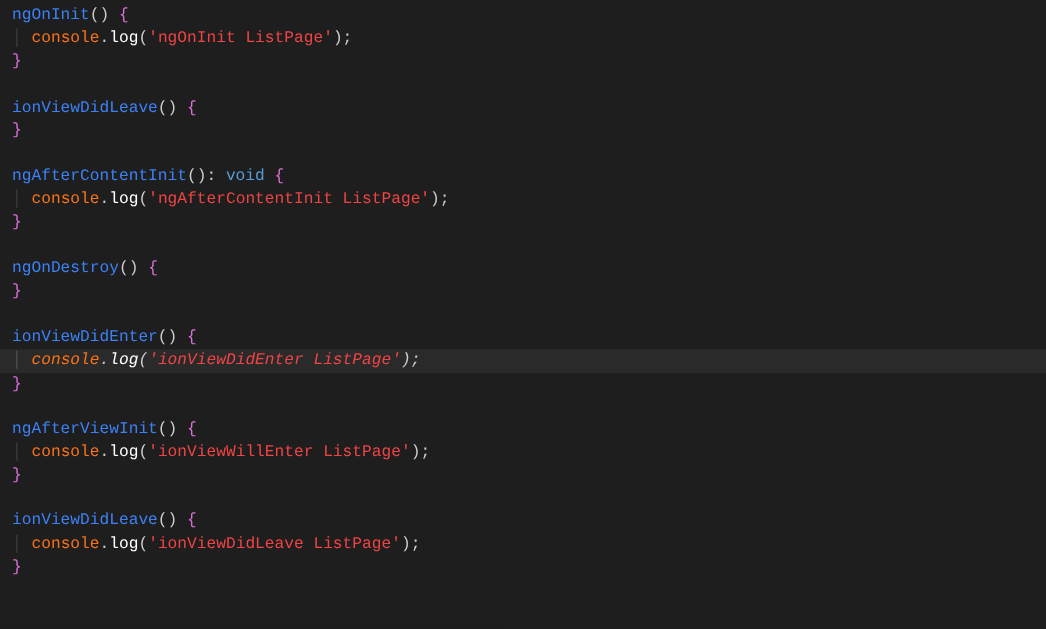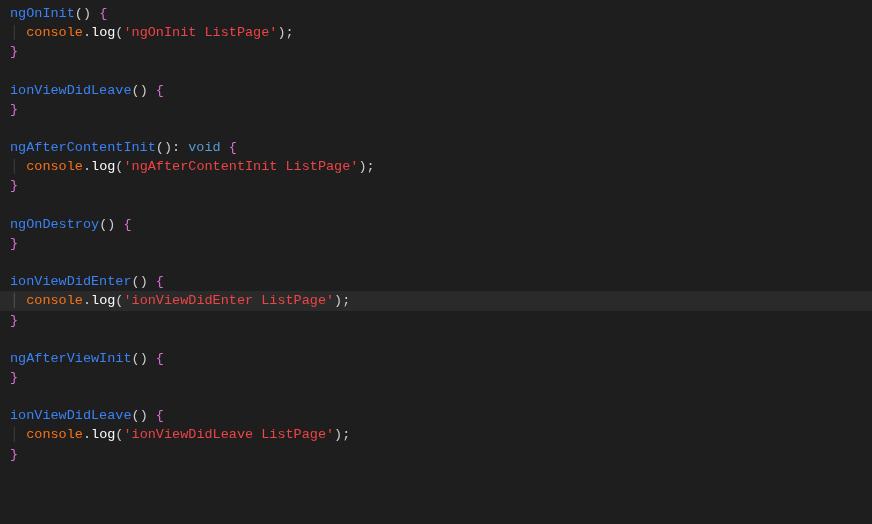--- a/index.html
+++ b/index.html
@@ -23,20 +23,21 @@
   .line {
     white-space: pre;
     position: relative;
   }
   .highlight {
     background: #2a2a2a;
     margin-left: -10px;
     margin-right: -10px;
     padding-left: 10px;
     padding-right: 20px;
+    font-style: italic;
   }
   
   .tk-func   { color: #3b82f6; }   
   .tk-punc   { color: #cccccc; }   
   .tk-obj    { color: #f97316; }   
   .tk-member { color: #ffffff; }   
   .tk-string { color: #ef4444; }   
   .tk-type   { color: #569cd6; }   
   .tk-brace  { color: #da70d6; }   
   .tk-guide  { color: #404040; }   
@@ -59,18 +60,19 @@
     <div class="line"><span class="tk-brace">}</span></div>
     <div class="line empty"></div>
     <div class="line"><span class="tk-func">ngOnDestroy</span><span class="tk-punc">()</span><span class="tk-punc"> </span><span class="tk-brace">{</span></div>
     <div class="line"><span class="tk-brace">}</span></div>
     <div class="line empty"></div>
     <div class="line"><span class="tk-func">ionViewDidEnter</span><span class="tk-punc">()</span><span class="tk-punc"> </span><span class="tk-brace">{</span></div>
     <div class="line highlight"><span class="tk-guideA">│</span><span> </span><span class="tk-obj">console</span><span class="tk-punc">.</span><span class="tk-member">log</span><span class="tk-punc">(</span><span class="tk-string">'ionViewDidEnter ListPage'</span><span class="tk-punc">);</span></div>
     <div class="line"><span class="tk-brace">}</span></div>
     <div class="line empty"></div>
     <div class="line"><span class="tk-func">ngAfterViewInit</span><span class="tk-punc">()</span><span class="tk-punc"> </span><span class="tk-brace">{</span></div>
+    <div class="line"><span class="tk-guide">│</span><span> </span><span class="tk-obj">console</span><span class="tk-punc">.</span><span class="tk-member">log</span><span class="tk-punc">(</span><span class="tk-string">'ionViewWillEnter ListPage'</span><span class="tk-punc">);</span></div>
     <div class="line"><span class="tk-brace">}</span></div>
     <div class="line empty"></div>
     <div class="line"><span class="tk-func">ionViewDidLeave</span><span class="tk-punc">()</span><span class="tk-punc"> </span><span class="tk-brace">{</span></div>
     <div class="line"><span class="tk-guide">│</span><span> </span><span class="tk-obj">console</span><span class="tk-punc">.</span><span class="tk-member">log</span><span class="tk-punc">(</span><span class="tk-string">'ionViewDidLeave ListPage'</span><span class="tk-punc">);</span></div>
     <div class="line"><span class="tk-brace">}</span></div>
   </div>
 
 </body></html>

